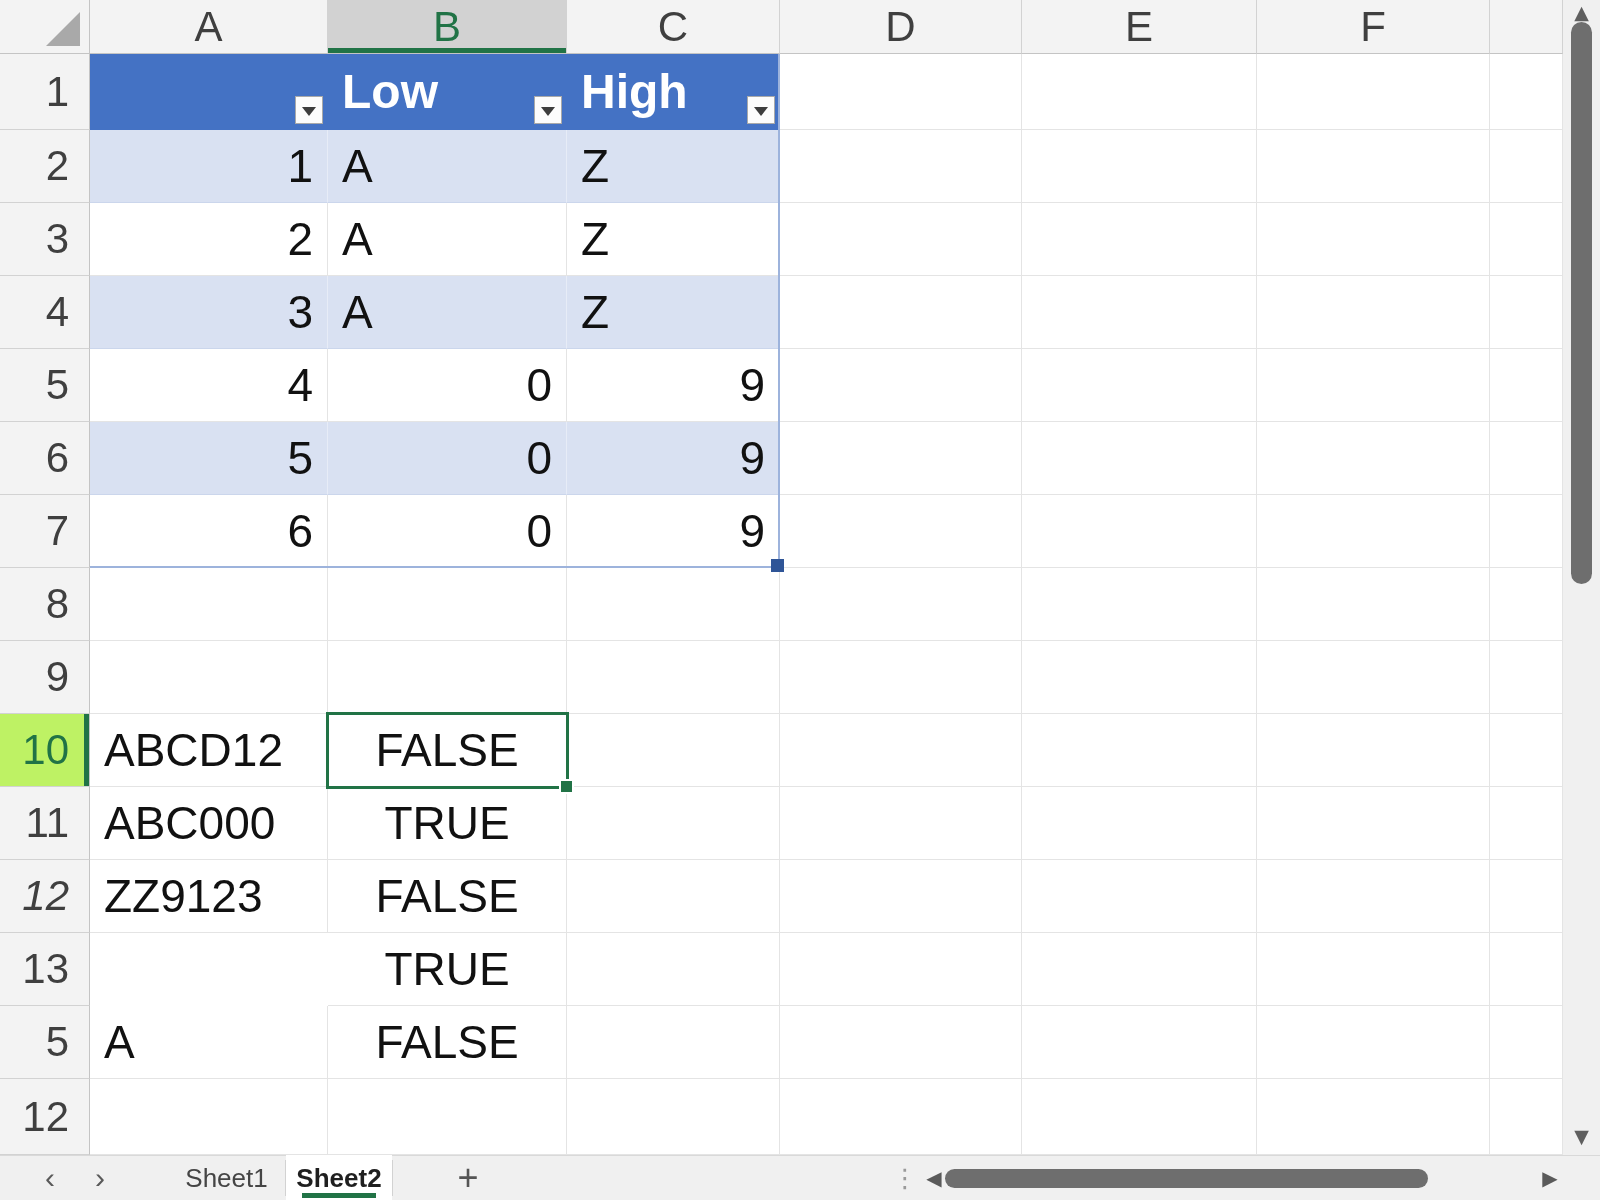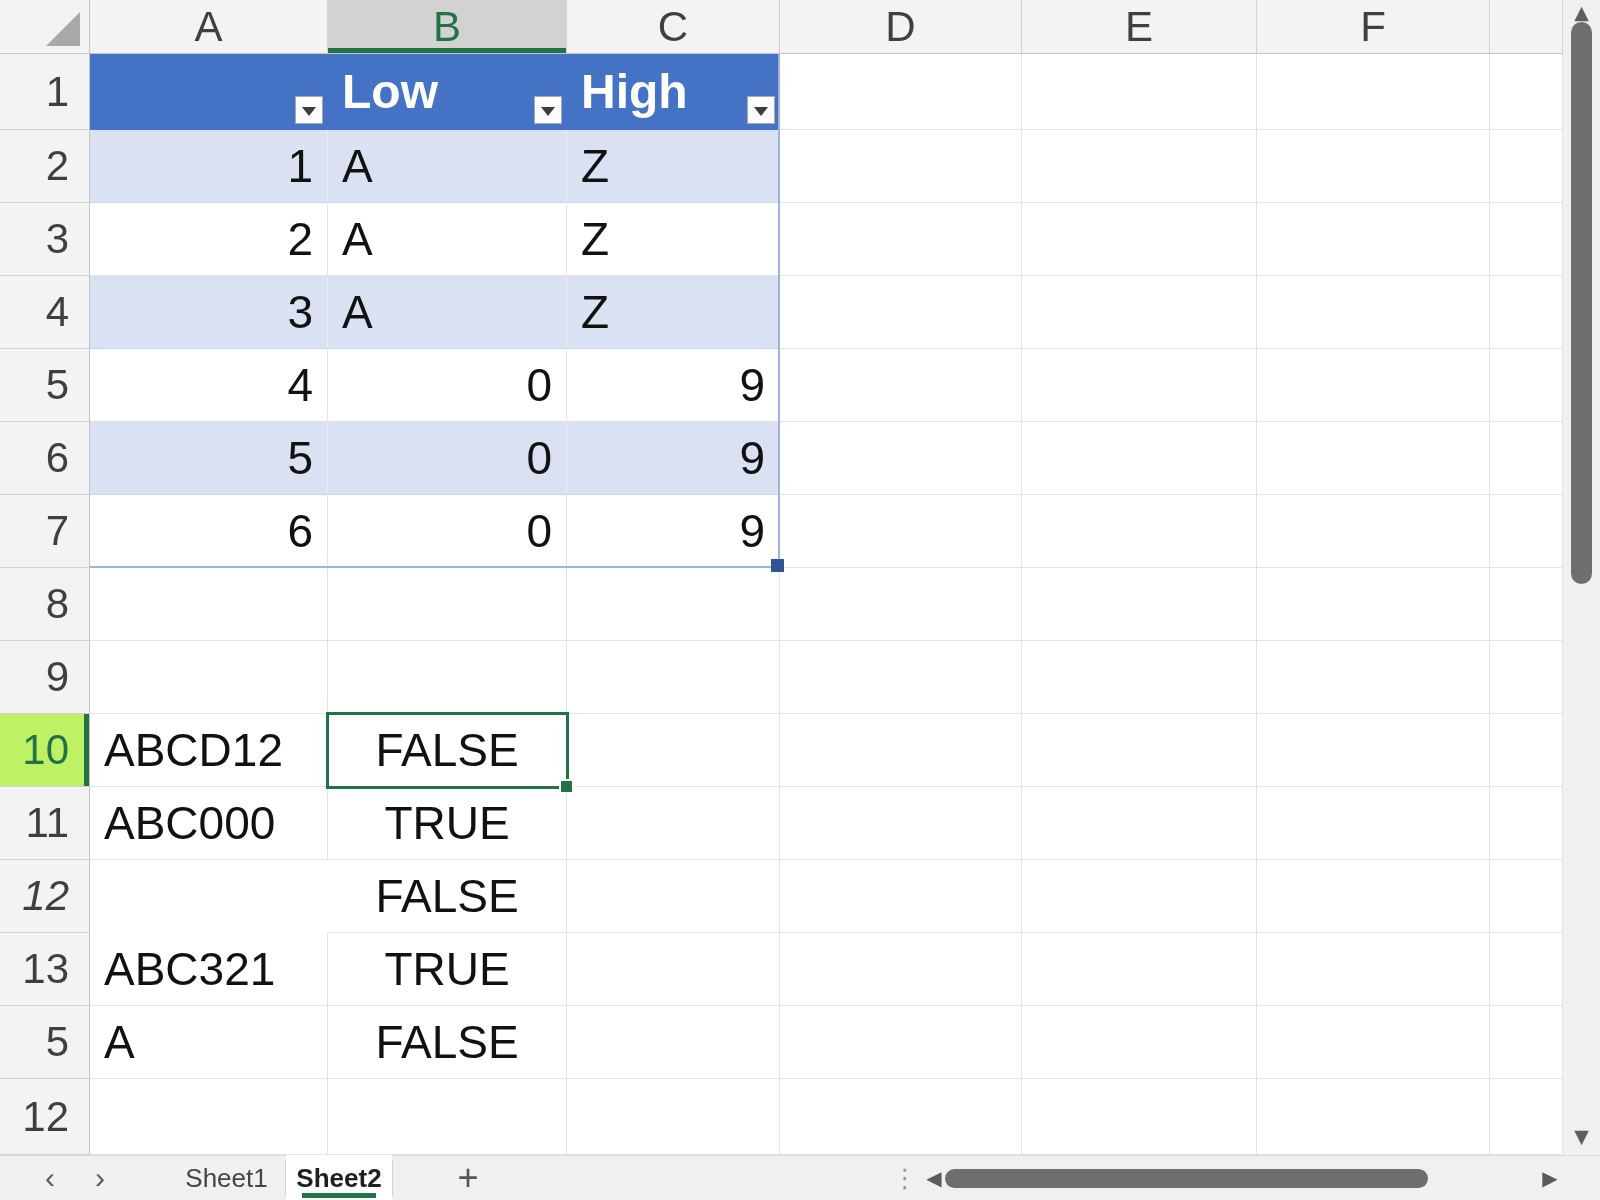--- a/index.html
+++ b/index.html
@@ -234,31 +234,31 @@
         <span>ABC000</span>
       </div>
       <div class="cell align-center" style="left: 328px; top: 787px; width: 239px; height: 73px;">
         <span>TRUE</span>
       </div>
       <div class="cell" style="left: 567px; top: 787px; width: 213px; height: 73px;"></div>
       <div class="cell" style="left: 780px; top: 787px; width: 242px; height: 73px;"></div>
       <div class="cell" style="left: 1022px; top: 787px; width: 235px; height: 73px;"></div>
       <div class="cell" style="left: 1257px; top: 787px; width: 233px; height: 73px;"></div>
       <div class="cell" style="left: 1490px; top: 787px; width: 73px; height: 73px;"></div>
+      <div class="cell" style="left: 90px; top: 860px; width: 238px; height: 73px;">
+        <span>ZZ9123</span>
+      </div>
       <div class="cell align-center" style="left: 328px; top: 860px; width: 239px; height: 73px;">
         <span>FALSE</span>
       </div>
       <div class="cell" style="left: 567px; top: 860px; width: 213px; height: 73px;"></div>
       <div class="cell" style="left: 780px; top: 860px; width: 242px; height: 73px;"></div>
       <div class="cell" style="left: 1022px; top: 860px; width: 235px; height: 73px;"></div>
       <div class="cell" style="left: 1257px; top: 860px; width: 233px; height: 73px;"></div>
       <div class="cell" style="left: 1490px; top: 860px; width: 73px; height: 73px;"></div>
-      <div class="cell" style="left: 90px; top: 933px; width: 238px; height: 73px;">
-        <span>ABC321</span>
-      </div>
       <div class="cell align-center" style="left: 328px; top: 933px; width: 239px; height: 73px;">
         <span>TRUE</span>
       </div>
       <div class="cell" style="left: 567px; top: 933px; width: 213px; height: 73px;"></div>
       <div class="cell" style="left: 780px; top: 933px; width: 242px; height: 73px;"></div>
       <div class="cell" style="left: 1022px; top: 933px; width: 235px; height: 73px;"></div>
       <div class="cell" style="left: 1257px; top: 933px; width: 233px; height: 73px;"></div>
       <div class="cell" style="left: 1490px; top: 933px; width: 73px; height: 73px;"></div>
       <div class="cell" style="left: 90px; top: 1006px; width: 238px; height: 73px;">
         <span>A</span>

